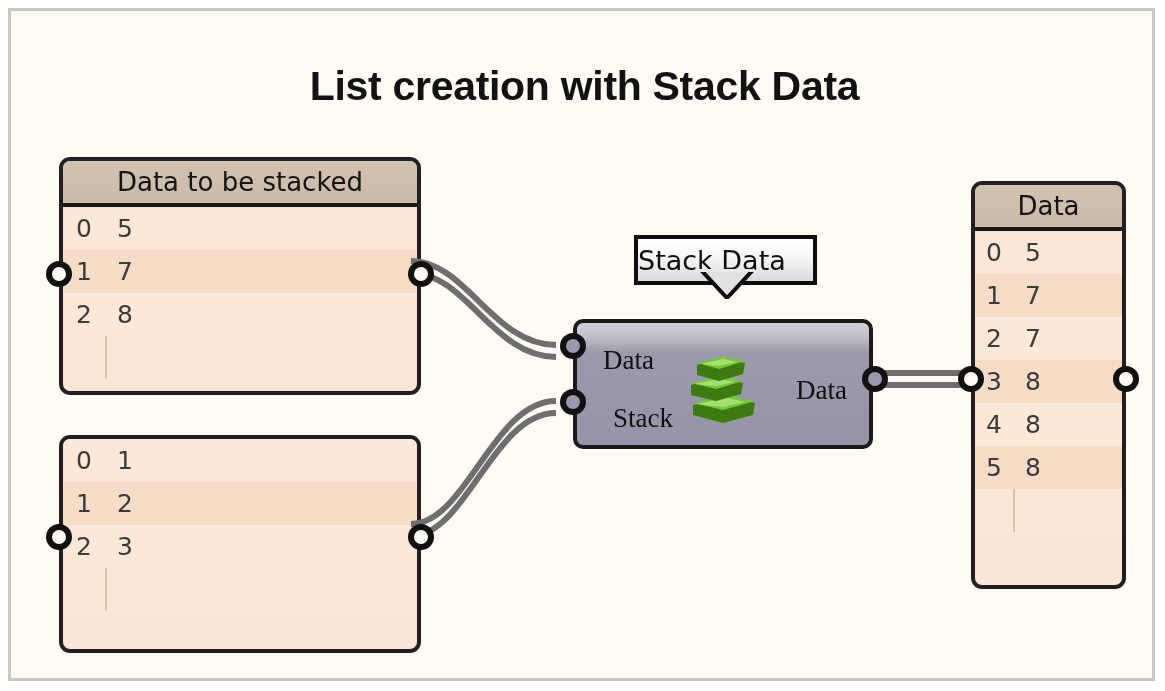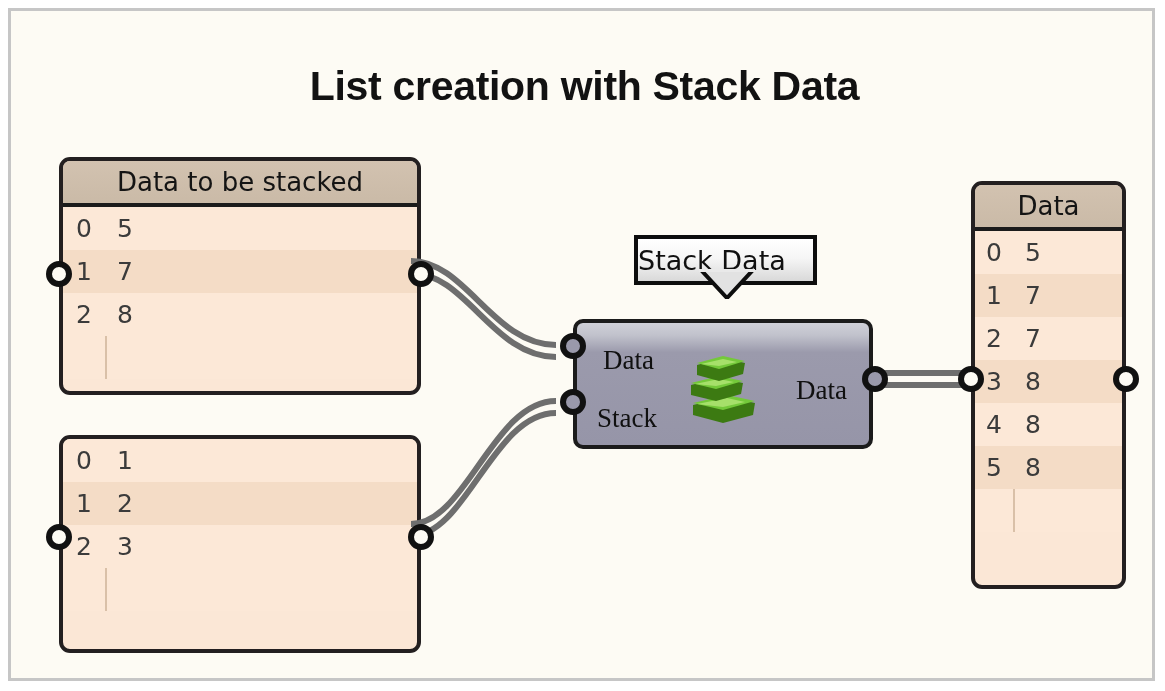--- a/index.html
+++ b/index.html
@@ -151,21 +151,21 @@
   }
   .node-port-label {
     position: absolute;
     font-family: Liberation Serif, serif;
     font-size: 27px;
     color: #101010;
     line-height: 1;
     white-space: nowrap;
   }
   #node-in-data-label  { left: 26px;  top: 24px; }
-  #node-in-stack-label { left: 20px;  top: 82px; text-align: right; }
+  #node-in-stack-label { left: 36px;  top: 82px; text-align: right; }
   #node-out-data-label { right: 22px; top: 54px; }
 
   
   #node-icon {
     position: absolute;
     left: 106px;
     top: 30px;
     width: 78px;
     height: 74px;
     filter: blur(0.4px);

